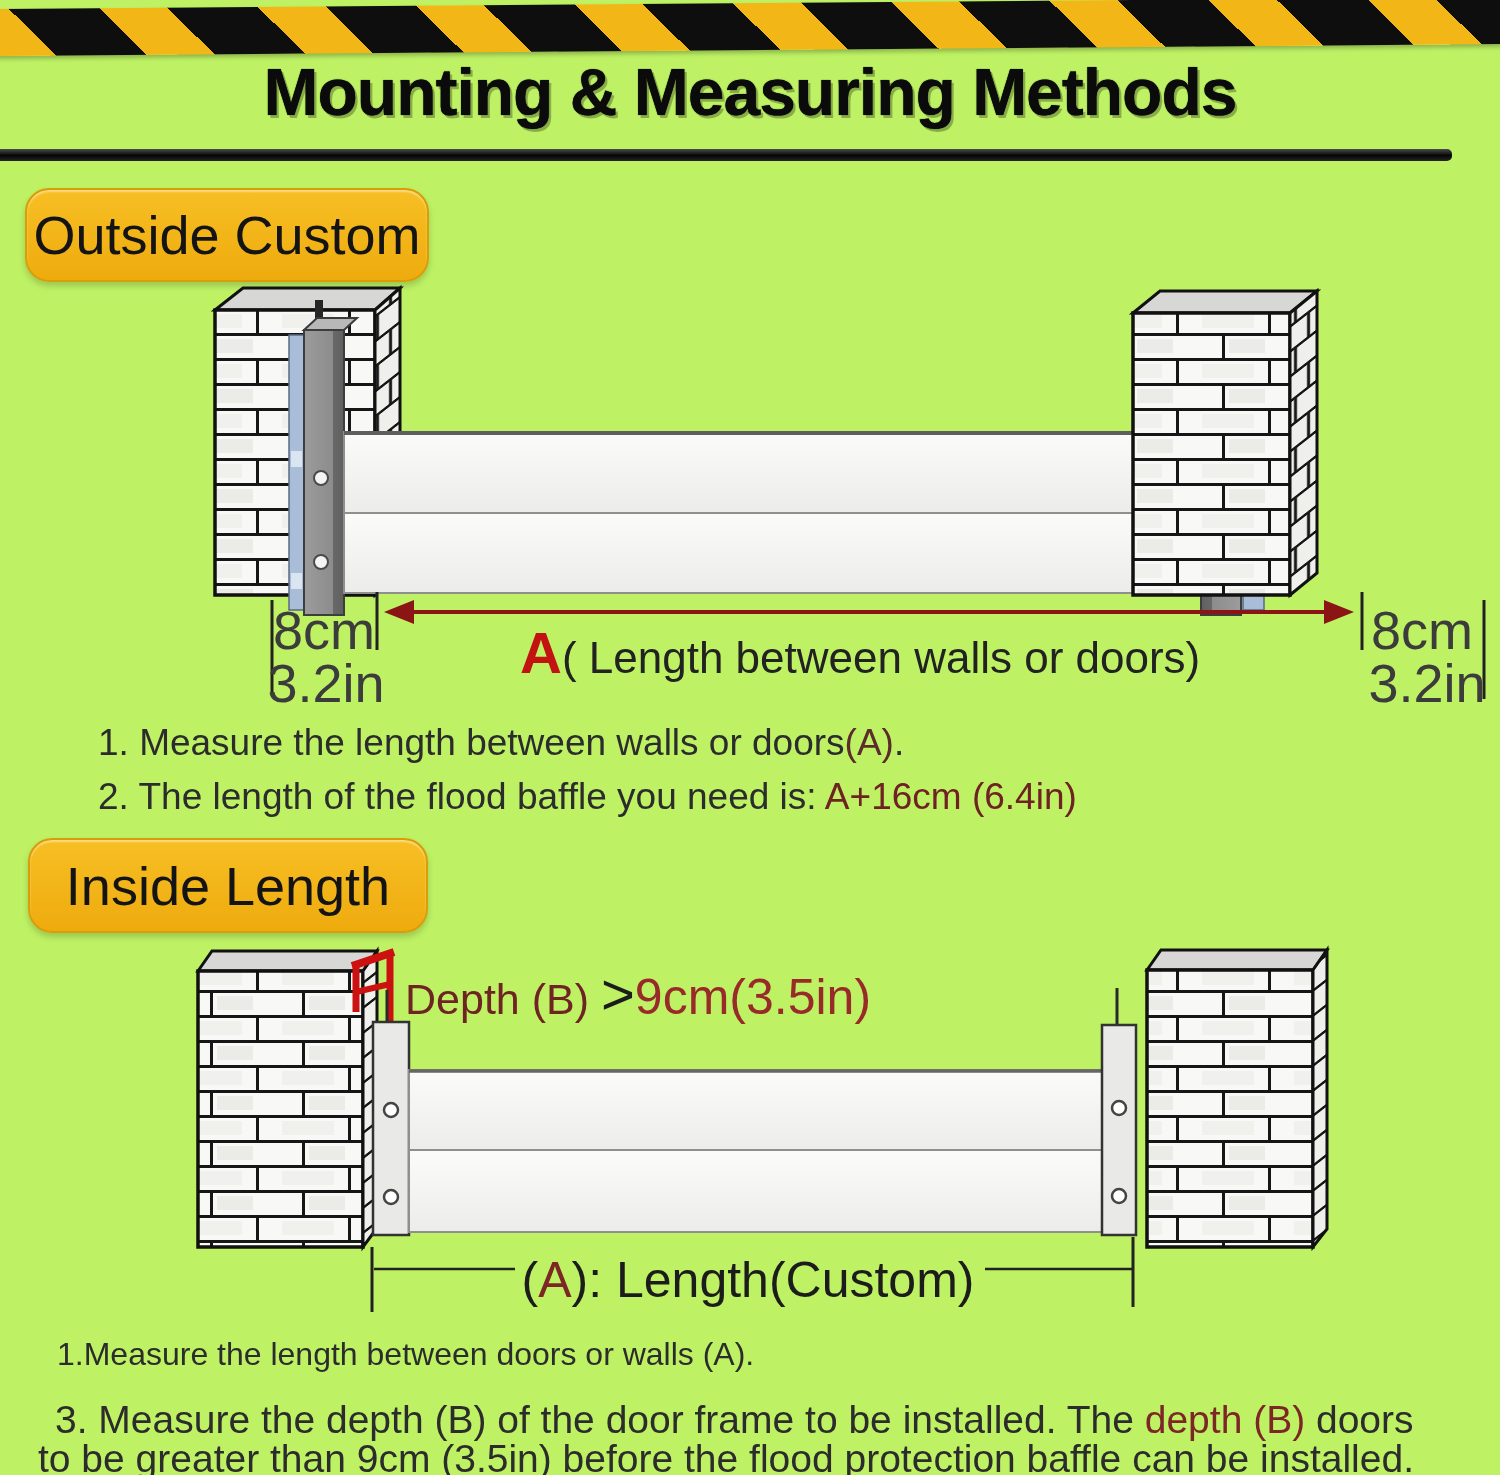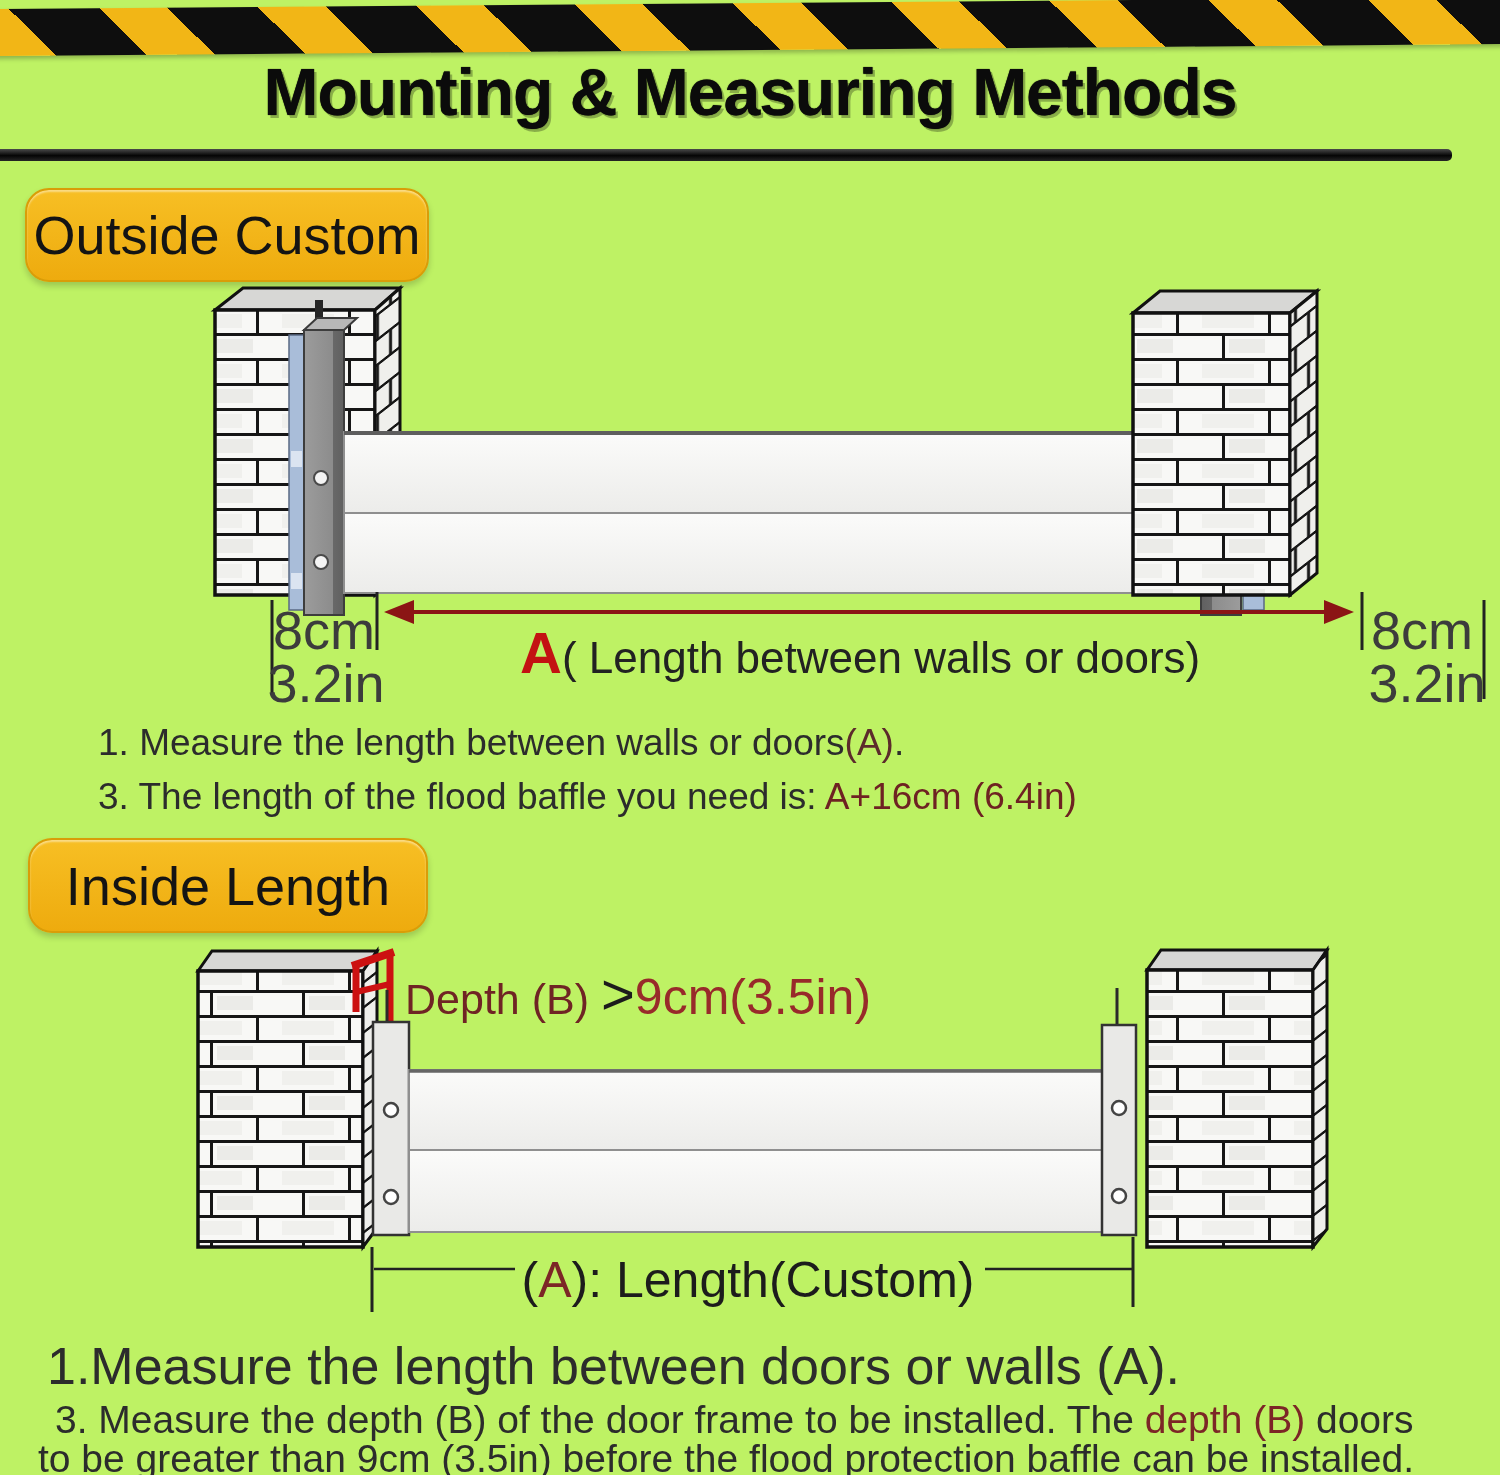--- a/index.html
+++ b/index.html
@@ -146,21 +146,21 @@
 
     <text x="520" y="390">
       <tspan font-size="58" font-weight="bold" fill="#c31212">A</tspan><tspan font-size="44" fill="#222">( Length between walls or doors)</tspan>
     </text>
   </svg>
 
   <div class="abs step ostep" style="top:722px">
     <span>1. Measure the length between walls or doors</span><span class="maroon-dim">(A)</span><span>.</span>
   </div>
   <div class="abs step ostep" style="top:776px">
-    <span>3. The length of the flood baffle you need is: </span><span class="maroon">A+16cm (6.4in)</span>
+    <span>2. The length of the flood baffle you need is: </span><span class="maroon">A+16cm (6.4in)</span>
   </div>
 
   <div class="abs badge badge2">
     <span>Inside Length</span>
   </div>
 
   <svg class="abs" style="top:940px;left:0" width="1500" height="392" viewBox="0 0 1500 392">
 
     <g>
       <polygon points="198,31 212,11 377,11 363,31" fill="#d7d7d5" stroke="#111" stroke-width="3"></polygon>
@@ -210,21 +210,21 @@
       <line x1="374" y1="329" x2="515" y2="329" stroke-width="2.5"></line>
       <line x1="985" y1="329" x2="1132" y2="329" stroke-width="2.5"></line>
       <line x1="1133" y1="297" x2="1133" y2="367"></line>
     </g>
 
     <text x="748" y="357" text-anchor="middle">
       <tspan font-size="50" fill="#1c1c1c">(</tspan><tspan font-size="50" fill="#7c2626">A</tspan><tspan font-size="50" fill="#1c1c1c">): Length(Custom)</tspan>
     </text>
   </svg>
 
-  <div class="abs step istep" style="left:47px;top:1336px;font-size:52px">
+  <div class="abs step istep" style="left:57px;top:1336px;font-size:32px">
     <span>1.Measure the length between doors or walls (A).</span>
   </div>
   <div class="abs step istep" style="left:55px;top:1398px">
     <span>3. Measure the depth (B) of the door frame to be installed. The </span><span class="maroon2">depth (B)</span><span> doors</span>
   </div>
   <div class="abs step istep" style="left:38px;top:1437px">
     <span>to be greater than 9cm (3.5in) before the flood protection baffle can be installed.</span>
   </div>
 
 </div>

